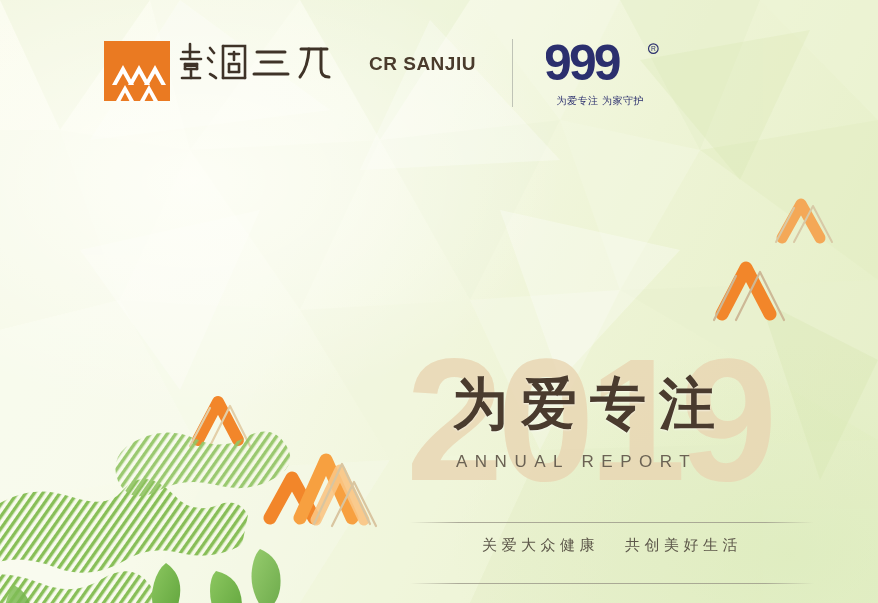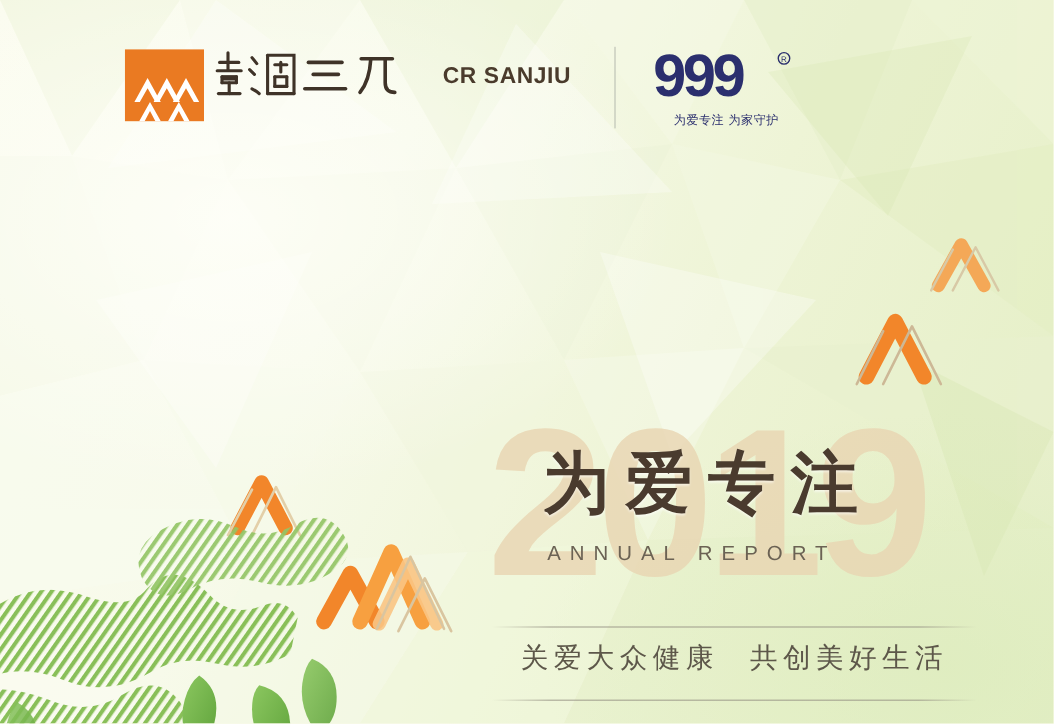--- a/index.html
+++ b/index.html
@@ -33,21 +33,21 @@
   .cr-text{margin-left:9px;display:flex;flex-direction:row;align-items:center;justify-content:center;}
   .cr-cn{height:40px;}
   .cr-en{
     font-size:19px;font-weight:bold;color:#4a3b2c;
     letter-spacing:.5px;margin-top:5px;line-height:1;
   }
   .divider-v{
     width:1px;height:68px;background:#bfc3b6;
     margin:0 33px 0 36px;flex:none;align-self:center;
   }
-  .nine-block{display:flex;flex-direction:column;align-items:center;padding-top:2px;}
+  .nine-block{display:flex;flex-direction:column;align-items:flex-start;padding-top:2px;}
   .nine-mark{height:46px;}
   .nine-sub{height:14px;margin-top:7px;}
 
   
   .chev{position:absolute;pointer-events:none;}
 
   
   .flora{position:absolute;left:-30px;bottom:-16px;width:360px;height:220px;pointer-events:none;}
 
   
@@ -76,21 +76,21 @@
 
   .rule{
     position:absolute;height:1px;
     background:linear-gradient(90deg,rgba(176,172,158,0),rgba(150,146,132,.75) 12%,rgba(150,146,132,.75) 88%,rgba(176,172,158,0));
   }
   .rule-top{left:10px;top:184px;width:404px;}
   .rule-bot{left:10px;top:245px;width:404px;}
 
   .slogan{
     position:absolute;left:8px;top:199px;width:408px;
-    text-align:center;font-size:23px;color:#5d574a;
+    text-align:center;font-size:15px;color:#5d574a;
     letter-spacing:4.5px;line-height:1;white-space:nowrap;
   }
   .slogan .gap{display:inline-block;width:26px;}
 </style>
 </head>
 <body>
 
 <div id="cover">
 
   <div class="poly">

